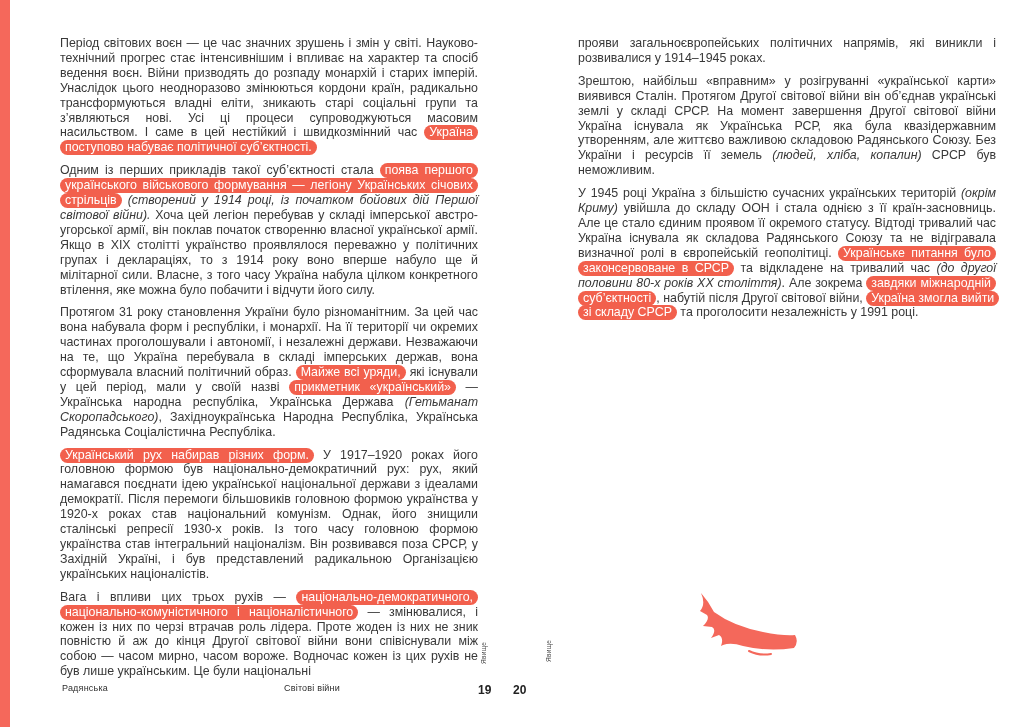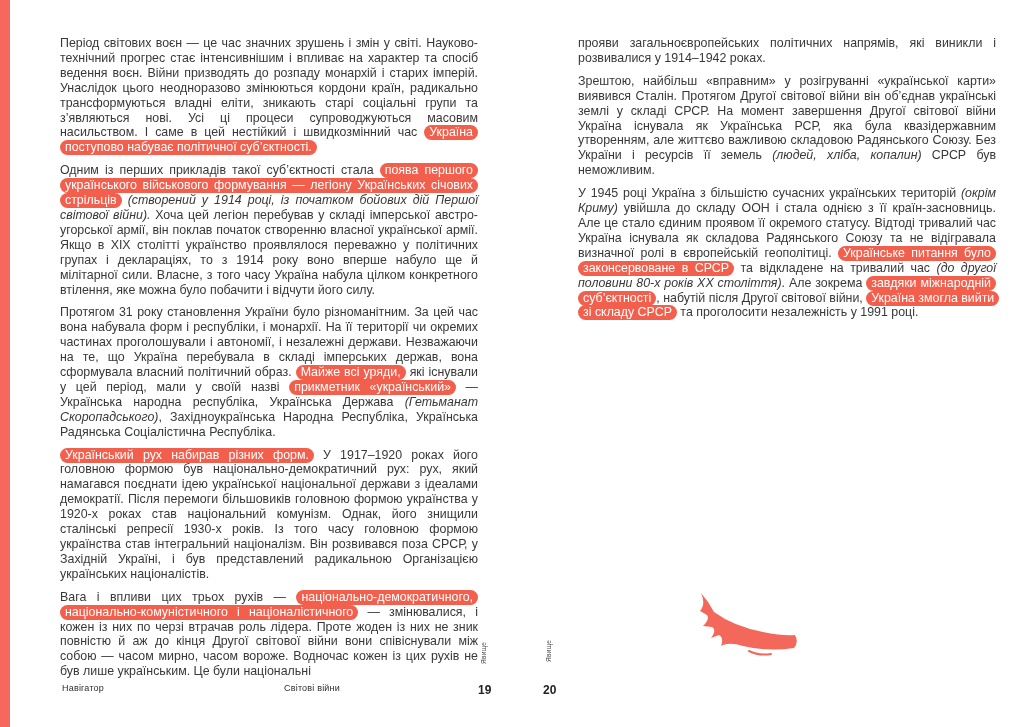--- a/index.html
+++ b/index.html
@@ -24,21 +24,21 @@
     -webkit-box-decoration-break:clone;box-decoration-break:clone;
   }
   .it{font-style:italic;}
   .footer-item{
     position:absolute;top:683px;font-size:9px;color:#2e2e2e;letter-spacing:.2px;
   }
   .footer-book{left:62px;}
   .footer-chapter{left:284px;}
   .page-num{font-weight:700;font-size:12px;color:#222;}
   .page-num-left{left:478px;}
-  .page-num-right{left:543px;}
+  .page-num-right{left:513px;}
   .margin-label{
     position:absolute;font-size:6.5px;color:#4a4a4a;
     writing-mode:vertical-rl;transform:rotate(180deg);
     letter-spacing:.3px;height:38px;
   }
   .margin-label-left{left:480px;top:626px;}
   .margin-label-right{left:545px;top:624px;}
   .logo{position:absolute;left:693px;top:588px;width:112px;height:70px;}
 </style>
 </head>
@@ -48,29 +48,29 @@
 
 <div class="column column-left">
     <p class="para"><span>Період світових воєн — це час значних зрушень і змін у світі. Науково-технічний прогрес стає інтенсивнішим і впливає на характер та спосіб ведення воєн. Війни призводять до розпаду монархій і старих імперій. Унаслідок цього неодноразово змінюються кордони країн, радикально трансформуються владні еліти, зникають старі соціальні групи та з’являються нові. Усі ці процеси супроводжуються масовим насильством. І саме в цей нестійкий і швидкозмінний час </span><span class="hl">Україна поступово набуває політичної суб’єктності.</span></p>
     <p class="para"><span>Одним із перших прикладів такої суб’єктності стала </span><span class="hl">поява першого українського військового формування — легіону Українських січових стрільців</span><span> </span><span class="it">(створений у 1914 році, із початком бойових дій Першої світової війни).</span><span> Хоча цей легіон перебував у складі імперської австро-угорської армії, він поклав початок створенню власної української армії. Якщо в XIX столітті українство проявлялося переважно у політичних групах і деклараціях, то з 1914 року воно вперше набуло ще й мілітарної сили. Власне, з того часу Україна набула цілком конкретного втілення, яке можна було побачити і відчути його силу.</span></p>
     <p class="para"><span>Протягом 31 року становлення України було різноманітним. За цей час вона набувала форм і республіки, і монархії. На її території чи окремих частинах проголошували і автономії, і незалежні держави. Незважаючи на те, що Україна перебувала в складі імперських держав, вона сформувала власний політичний образ. </span><span class="hl">Майже всі уряди,</span><span> які існували у цей період, мали у своїй назві </span><span class="hl">прикметник «український»</span><span> — Українська народна республіка, Українська Держава </span><span class="it">(Гетьманат Скоропадського)</span><span>, Західноукраїнська Народна Республіка, Українська Радянська Соціалістична Республіка.</span></p>
     <p class="para"><span class="hl">Український рух набирав різних форм.</span><span> У 1917–1920 роках його головною формою був національно-демократичний рух: рух, який намагався поєднати ідею української національної держави з ідеалами демократії. Після перемоги більшовиків головною формою українства у 1920-х роках став національний комунізм. Однак, його знищили сталінські репресії 1930-х років. Із того часу головною формою українства став інтегральний націоналізм. Він розвивався поза СРСР, у Західній Україні, і був представлений радикальною Організацією українських націоналістів.</span></p>
     <p class="para"><span>Вага і впливи цих трьох рухів — </span><span class="hl">національно-демократичного, національно-комуністичного і націоналістичного</span><span> — змінювалися, і кожен із них по черзі втрачав роль лідера. Проте жоден із них не зник повністю й аж до кінця Другої світової війни вони співіснували між собою — часом мирно, часом вороже. Водночас кожен із цих рухів не був лише українським. Це були національні</span></p>
   </div>
 
 <div class="column column-right">
-    <p class="para"><span>прояви загальноєвропейських політичних напрямів, які виникли і розвивалися у 1914–1942 роках.</span></p>
+    <p class="para"><span>прояви загальноєвропейських політичних напрямів, які виникли і розвивалися у 1914–1945 роках.</span></p>
     <p class="para"><span>Зрештою, найбільш «вправним» у розігруванні «української карти» виявився Сталін. Протягом Другої світової війни він об’єднав українські землі у складі СРСР. На момент завершення Другої світової війни Україна існувала як Українська РСР, яка була квазідержавним утворенням, але життєво важливою складовою Радянського Союзу. Без України і ресурсів її земель </span><span class="it">(людей, хліба, копалин)</span><span> СРСР був неможливим.</span></p>
     <p class="para"><span>У 1945 році Україна з більшістю сучасних українських територій </span><span class="it">(окрім Криму)</span><span> увійшла до складу ООН і стала однією з її країн-засновниць. Але це стало єдиним проявом її окремого статусу. Відтоді тривалий час Україна існувала як складова Радянського Союзу та не відігравала визначної ролі в європейській геополітиці. </span><span class="hl">Українське питання було законсервоване в СРСР</span><span> та відкладене на тривалий час </span><span class="it">(до другої половини 80-х років ХХ століття)</span><span>. Але зокрема </span><span class="hl">завдяки міжнародній суб’єктності</span><span>, набутій після Другої світової війни, </span><span class="hl">Україна змогла вийти зі складу СРСР</span><span> та проголосити незалежність у 1991 році.</span></p>
   </div>
 
 <div class="margin-label margin-label-left">Явище</div>
 <div class="margin-label margin-label-right">Явище</div>
 
-<div class="footer-item footer-book">Навігатор</div>
+<div class="footer-item footer-book">Радянська</div>
 <div class="footer-item footer-chapter">Світові війни</div>
 <div class="footer-item page-num page-num-left">19</div>
 <div class="footer-item page-num page-num-right">20</div>
 
 <div class="logo">
   <svg width="112" height="70" viewBox="0 0 112 70" xmlns="http://www.w3.org/2000/svg" aria-hidden="true">
     <path d="M8,5
              Q16,14 21,24
              Q40,38 70,44
              Q90,48 102,47

